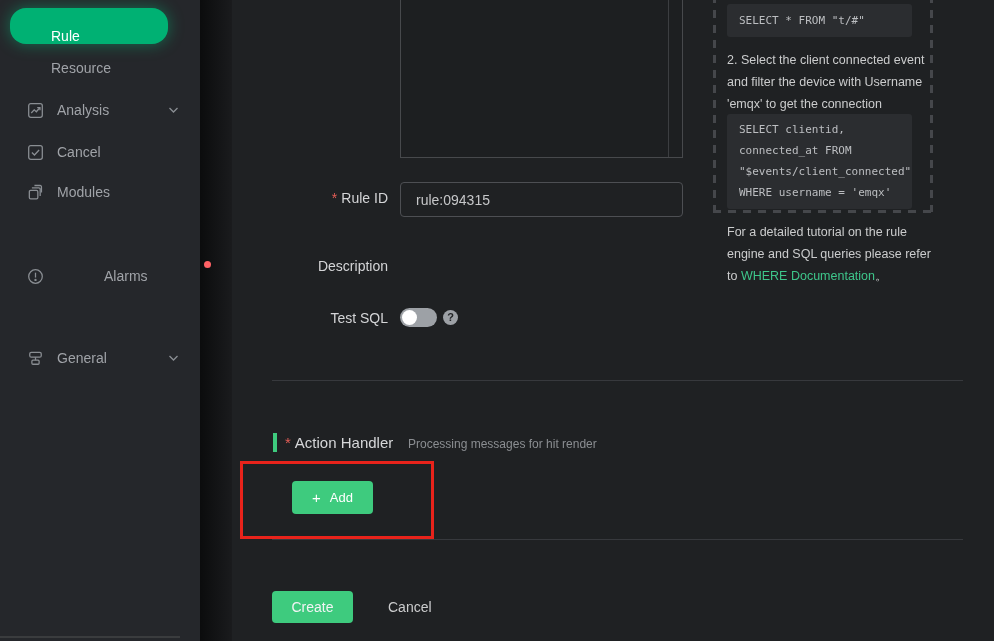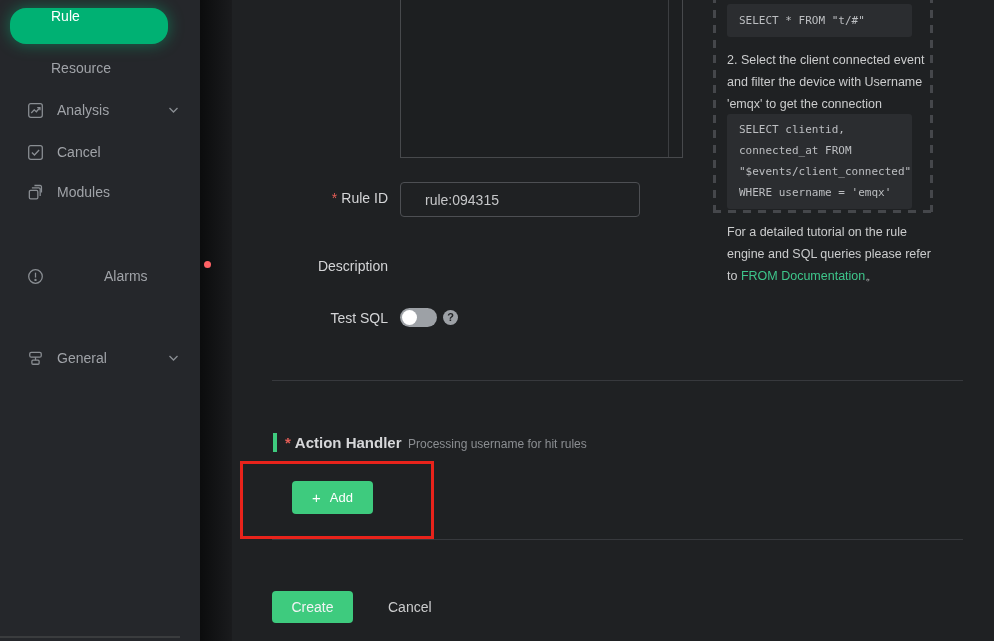--- a/index.html
+++ b/index.html
@@ -12,50 +12,50 @@
   .gutter { position:absolute; left:200px; top:0; width:32px; height:641px;
             background:linear-gradient(to right,#0b0c0d,#1a1b1d); z-index:2; }
   .side-item { position:absolute; left:0; width:200px; height:36px; display:flex; align-items:center;
                color:#a0a3a8; font-size:14px; cursor:pointer;padding-left:47px; }
   .side-item .label { position:absolute; left:57px; }
   .side-item.noicon .label { left:51px; }
   .side-item .ic { position:absolute; left:27px; width:17px; height:17px; display:flex; }
   .side-item .chev { position:absolute; left:168px; width:11px; height:8px; }
   .active-btn { position:absolute; left:10px; top:8px; width:158px; height:36px; border-radius:16px;
                 background:#00b173; box-shadow:0 0 16px rgba(0,201,130,.45); color:#ffffff;
-                font-size:14px; display:flex; align-items:flex-start; cursor:pointer; }
+                font-size:14px; display:flex; align-items:flex-end; cursor:pointer; }
   .active-btn .label { padding-left:41px; }
   .alarm-dot { position:absolute; left:100px; top:-7px; width:7px; height:7px; border-radius:50%; background:#ff6266; }
   .side-scrollbar { position:absolute; left:0; bottom:3px; width:180px; height:2px; background:#3a3c3e; }
 
   
   .content { position:absolute; left:232px; top:0; width:762px; height:641px; }
 
   .sql-editor { position:absolute; left:168px; top:-40px; width:283px; height:198px;
                 background:#1d1f21; border:1px solid #47494c; }
   .sql-gutterline { position:absolute; right:13px; top:0; bottom:0; width:1px; background:#3c3e41; }
 
   .form-label { position:absolute; left:0; width:156px; text-align:right; color:#d4d5d7; font-size:14px; }
   .req { color:#e35d56; margin-right:4px; }
-  .text-input { position:absolute; left:168px; width:240px; height:35px; background:transparent;
+  .text-input { position:absolute; left:168px; width:283px; height:35px; background:transparent;
                 border:1px solid #4d4f53; border-radius:4px; color:#c6c7c9; font-size:14px;
-                padding:0 24px; font-family:"Liberation Sans", sans-serif; outline:none; }
+                padding:0 15px; font-family:"Liberation Sans", sans-serif; outline:none; }
   .text-input::placeholder { color:#55575b; }
 
   .toggle { position:absolute; left:168px; top:308px; width:37px; height:19px; border-radius:10px;
             background:#9da1a6; cursor:pointer; }
   .toggle .knob { position:absolute; left:2px; top:2px; width:15px; height:15px; border-radius:50%; background:#ffffff; }
   .help-circle { position:absolute; left:211px; top:310px; width:15px; height:15px; border-radius:50%;
                  background:#9da1a6; color:#222426; font-size:11px; font-weight:bold; text-align:center;
                  line-height:15px; cursor:pointer; }
 
   .divider { position:absolute; left:40px; width:691px; height:1px; background:#37393d; }
 
   .section-bar { position:absolute; left:41px; top:433px; width:4px; height:19px; background:#3ecb7e; }
-  .section-title { position:absolute; left:53px; top:434px; font-size:15px; color:#d6d7d9;font-weight:bold; }
+  .section-title { position:absolute; left:53px; top:434px; font-size:15px; color:#d6d7d9; }
   .section-hint { position:absolute; left:176px; top:437px; font-size:12px; color:#8b8e92; }
 
   .red-box { position:absolute; left:8px; top:461px; width:194px; height:78px;
              border:3px solid #e8231b; z-index:5; pointer-events:none; }
   .add-btn { position:absolute; left:60px; top:481px; width:81px; height:33px; border:none; border-radius:4px;
              background:#3ecb7e; color:#ffffff; font-size:13px; display:flex; align-items:center;
              justify-content:center; gap:9px; cursor:pointer; font-family:"Liberation Sans", sans-serif; }
   .add-btn .plus { font-size:15px; font-weight:normal; }
 
   .create-btn { position:absolute; left:40px; top:591px; width:81px; height:32px; border:none; border-radius:4px;
@@ -192,21 +192,21 @@
       <div class="knob"></div>
     </div>
     <div class="help-circle">?</div>
 
     <div class="divider" style="top:380px"></div>
 
     <div class="section-bar"></div>
     <div class="section-title">
       <span class="req">*</span><span>Action Handler</span>
     </div>
-    <div class="section-hint">Processing username for hit rules</div>
+    <div class="section-hint">Processing messages for hit render</div>
 
     <div class="red-box"></div>
     <button class="add-btn">
       <span class="plus">+</span>
       <span>Add</span>
     </button>
 
     <div class="divider" style="top:539px"></div>
 
     <button class="create-btn">Create</button>
@@ -221,17 +221,17 @@
     <div class="help-par par-1">2. Select the client connected event and filter the device with Username 'emqx' to get the connection information.</div>
 
     <div class="code-block code-2">
       <div>SELECT clientid,</div>
       <div>connected_at FROM</div>
       <div>"$events/client_connected"</div>
       <div>WHERE username = 'emqx'</div>
     </div>
 
     <div class="help-par par-2">
-      <span>For a detailed tutorial on the rule engine and SQL queries please refer to </span><span class="green-link">FROM Documentation</span><span>。</span>
+      <span>For a detailed tutorial on the rule engine and SQL queries please refer to </span><span class="green-link">WHERE Documentation</span><span>。</span>
     </div>
 
   </main>
 </div>
 
 </body></html>

